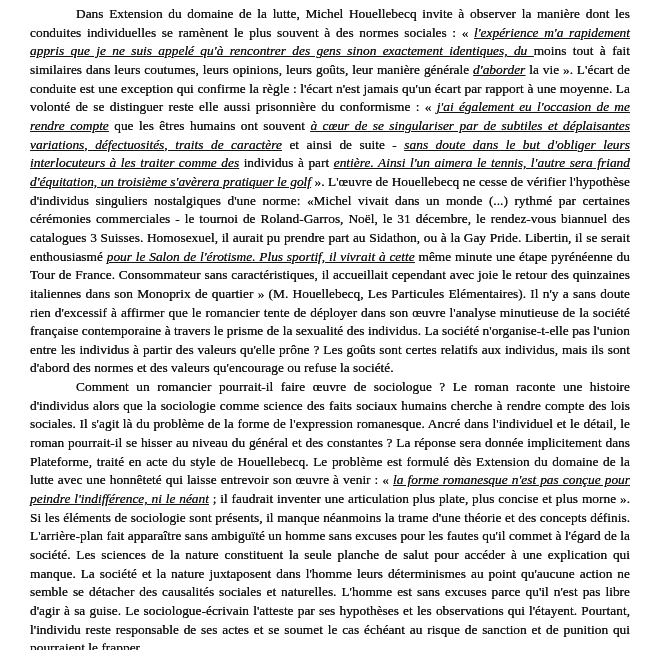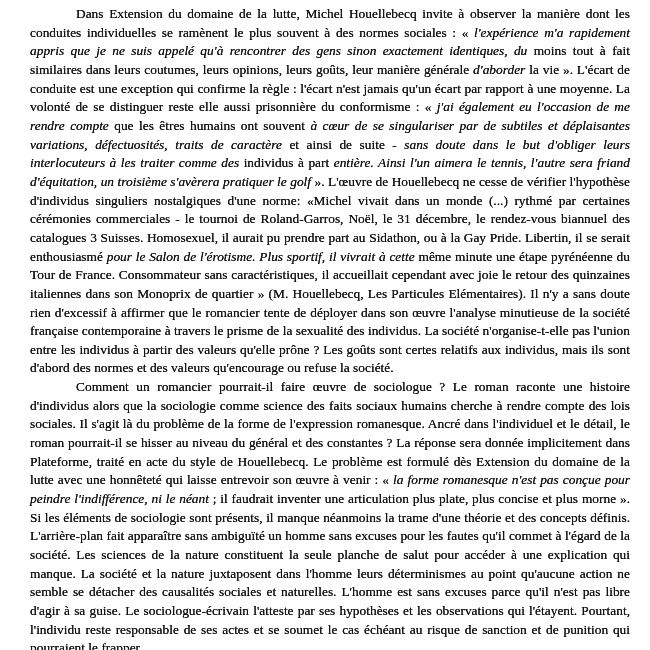--- a/index.html
+++ b/index.html
@@ -27,20 +27,21 @@
     text-align: justify;
     text-shadow: 0 0 0.4px currentColor; 
   }
   .doc p {
     margin: 0;
     padding: 0;
     text-indent: 46px;
   }
   .doc span.it {
     font-style: italic;
+    text-decoration: underline;
   }
 </style>
 </head>
 <body>
 
 <div class="page" style="--page-bg: #ffffff; --ink: #161616;">
   <div class="doc">
       <p class=""><span>Dans Extension du domaine de la lutte, Michel Houellebecq invite à observer la manière dont les conduites individuelles se ramènent le plus souvent à des normes sociales : « </span><span class="it">l'expérience m'a rapidement appris que je ne suis appelé qu'à rencontrer des gens sinon exactement identiques, du </span><span>moins tout à fait similaires dans leurs coutumes, leurs opinions, leurs goûts, leur manière générale </span><span class="it">d'aborder</span><span> la vie ». L'écart de conduite est une exception qui confirme la règle : l'écart n'est jamais qu'un écart par rapport à une moyenne. La volonté de se distinguer reste elle aussi prisonnière du conformisme : « </span><span class="it">j'ai également eu l'occasion de me rendre compte</span><span> que les êtres humains ont souvent </span><span class="it">à cœur de se singulariser par de subtiles et déplaisantes variations, défectuosités, traits de caractère</span><span> et ainsi de suite - </span><span class="it">sans doute dans le but d'obliger leurs interlocuteurs à les traiter comme des</span><span> individus à part </span><span class="it">entière. Ainsi l'un aimera le tennis, l'autre sera friand d'équitation, un troisième s'avèrera pratiquer le golf</span><span> ». L'œuvre de Houellebecq ne cesse de vérifier l'hypothèse d'individus singuliers nostalgiques d'une norme: «Michel vivait dans un monde (...) rythmé par certaines cérémonies commerciales - le tournoi de Roland-Garros, Noël, le 31 décembre, le rendez-vous biannuel des catalogues 3 Suisses. Homosexuel, il aurait pu prendre part au Sidathon, ou à la Gay Pride. Libertin, il se serait enthousiasmé </span><span class="it">pour le Salon de l'érotisme. Plus sportif, il vivrait à cette</span><span> même minute une étape pyrénéenne du Tour de France. Consommateur sans caractéristiques, il accueillait cependant avec joie le retour des quinzaines italiennes dans son Monoprix de quartier » (M. Houellebecq, Les Particules Elémentaires). Il n'y a sans doute rien d'excessif à affirmer que le romancier tente de déployer dans son œuvre l'analyse minutieuse de la société française contemporaine à travers le prisme de la sexualité des individus. La société n'organise-t-elle pas l'union entre les individus à partir des valeurs qu'elle prône ? Les goûts sont certes relatifs aux individus, mais ils sont d'abord des normes et des valeurs qu'encourage ou refuse la société.</span></p>
       <p class=""><span>Comment un romancier pourrait-il faire œuvre de sociologue ? Le roman raconte une histoire d'individus alors que la sociologie comme science des faits sociaux humains cherche à rendre compte des lois sociales. Il s'agit là du problème de la forme de l'expression romanesque. Ancré dans l'individuel et le détail, le roman pourrait-il se hisser au niveau du général et des constantes ? La réponse sera donnée implicitement dans Plateforme, traité en acte du style de Houellebecq. Le problème est formulé dès Extension du domaine de la lutte avec une honnêteté qui laisse entrevoir son œuvre à venir : « </span><span class="it">la forme romanesque n'est pas conçue pour peindre l'indifférence, ni le néant</span><span> ; il faudrait inventer une articulation plus plate, plus concise et plus morne ». Si les éléments de sociologie sont présents, il manque néanmoins la trame d'une théorie et des concepts définis. L'arrière-plan fait apparaître sans ambiguïté un homme sans excuses pour les fautes qu'il commet à l'égard de la société. Les sciences de la nature constituent la seule planche de salut pour accéder à une explication qui manque. La société et la nature juxtaposent dans l'homme leurs déterminismes au point qu'aucune action ne semble se détacher des causalités sociales et naturelles. L'homme est sans excuses parce qu'il n'est pas libre d'agir à sa guise. Le sociologue-écrivain l'atteste par ses hypothèses et les observations qui l'étayent. Pourtant, l'individu reste responsable de ses actes et se soumet le cas échéant au risque de sanction et de punition qui pourraient le frapper.</span></p>
     </div>

